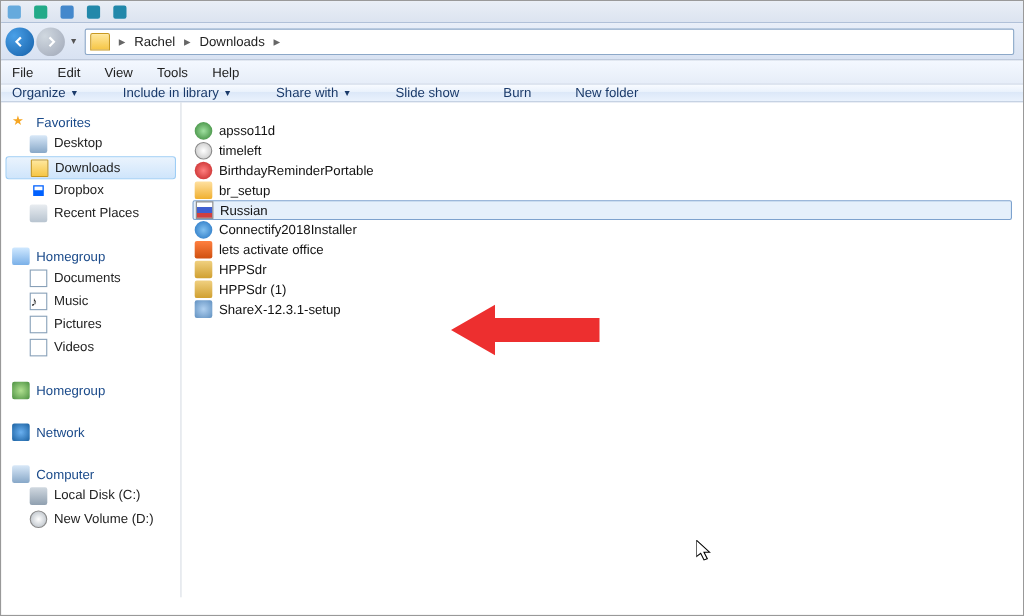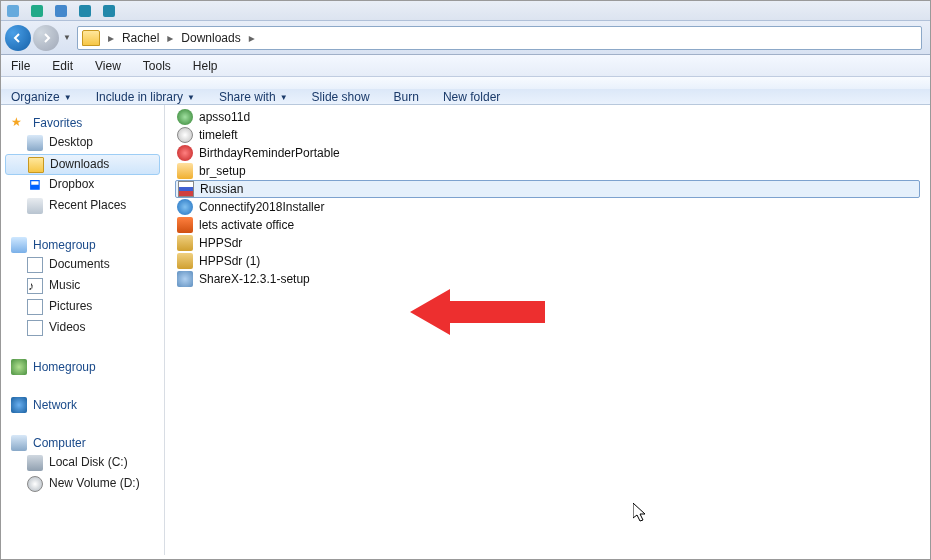--- a/index.html
+++ b/index.html
@@ -11,32 +11,32 @@
 .nav-btn{width:26px;height:26px;border-radius:50%;display:flex;align-items:center;justify-content:center;color:#fff}
 .nav-back{background:radial-gradient(circle at 30% 30%,#4aa0e8,#1560a8)}
 .nav-fwd{background:radial-gradient(circle at 30% 30%,#d0d8e0,#a0a8b8)}
 .chev{width:10px;height:10px;display:inline-block}
 .addr-box{flex:1;height:24px;background:#fff;border:1px solid #8ca8c8;border-radius:2px;display:flex;align-items:center;padding:0 4px;gap:0;margin:0 4px}
 .folder-ico{width:18px;height:16px;background:linear-gradient(#ffe79c,#f6c646);border-radius:2px 2px 0 0;border:1px solid #c89820;position:relative;margin-right:6px}
 .crumb{padding:0 6px;height:38px;display:flex;align-items:center;color:#222}
 .crumb-sep{color:#666;padding:0 2px}
 .menu-bar{height:22px;background:linear-gradient(#f4f8ff,#e6edf8);border-bottom:1px solid #c0cce0;display:flex;align-items:center;padding:0 6px;gap:14px}
 .menu-item{color:#222;padding:2px 4px}
-.cmd-bar{height:28px;background:linear-gradient(#f8fbff,#e9f1fc 45%,#dce8f8 46%,#eaf2fd);border-bottom:1px solid #b8c8dc;display:flex;align-items:flex-end;padding:0 10px;gap:24px}
+.cmd-bar{height:16px;background:linear-gradient(#f8fbff,#e9f1fc 45%,#dce8f8 46%,#eaf2fd);border-bottom:1px solid #b8c8dc;display:flex;align-items:flex-start;padding:0 10px;gap:40px}
 .cmd-item{color:#1a3a6a;display:flex;align-items:center;gap:4px}
 .drop{color:#1a3a6a;font-size:8px}
 .main{display:flex;height:calc(560px - 20px - 34px - 22px - 32px - 2px)}
 .sidebar{width:164px;border-right:1px solid #d8dde4;padding:8px 0;overflow:hidden}
 .sb-group{margin-bottom:18px}
 .sb-head{display:flex;align-items:center;gap:6px;padding:2px 10px;color:#1a4a8a}
 .sb-head .ico{width:16px;height:16px;display:inline-block}
 .sb-item{display:flex;align-items:flex-start;gap:6px;padding:2px 10px 2px 26px;color:#222;height:21px}
 .sb-item.sel{background:linear-gradient(#eaf3fd,#cfe5fb);border:1px solid #9dcdf5;border-radius:3px;margin:0 4px;padding-left:22px}
 .sb-item .ico{width:16px;height:16px;display:inline-block}
-.content{flex:1;padding:3px 10px;position:relative}
+.content{flex:1;padding:17px 10px;position:relative}
 .file-row{display:flex;align-items:center;gap:6px;height:18px;padding:0 2px;color:#111}
 .file-row.sel{border:1px solid #7da2ce;background:#e5f0fb;border-radius:2px}
 .file-row .ico{width:16px;height:16px;display:inline-block;flex-shrink:0}
 .star{color:#f6a623}
 .ico-folder{background:linear-gradient(#ffe79c,#f6c646);border:1px solid #c89820;border-radius:1px}
 .ico-hd{background:linear-gradient(#d0d8e0,#90a0b0);border-radius:2px}
 .ico-cd{border-radius:50%;background:radial-gradient(#fff,#b0b8c0);border:1px solid #888}
 .ico-net{background:radial-gradient(#6ab0f0,#1a60a0);border-radius:2px}
 .ico-lib{background:linear-gradient(#cfe8ff,#7ab0e8);border-radius:2px}
 .ico-doc{background:#fff;border:1px solid #88a0b8}

